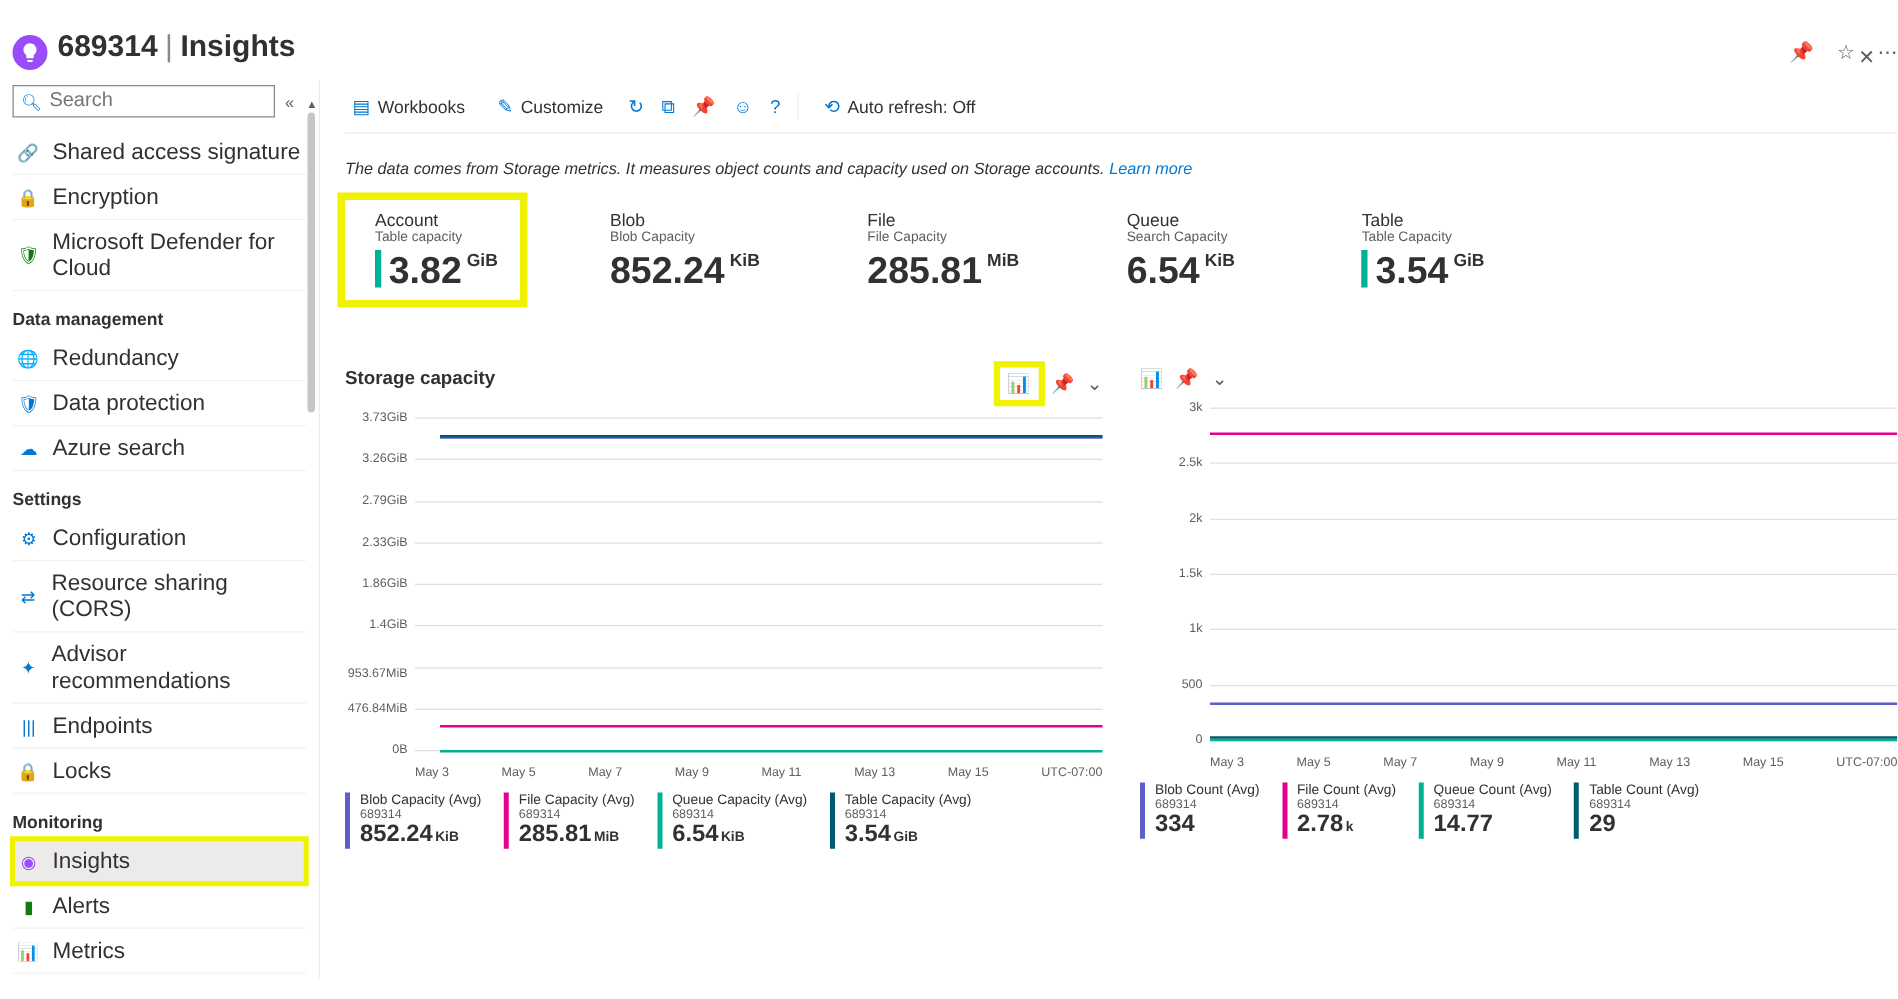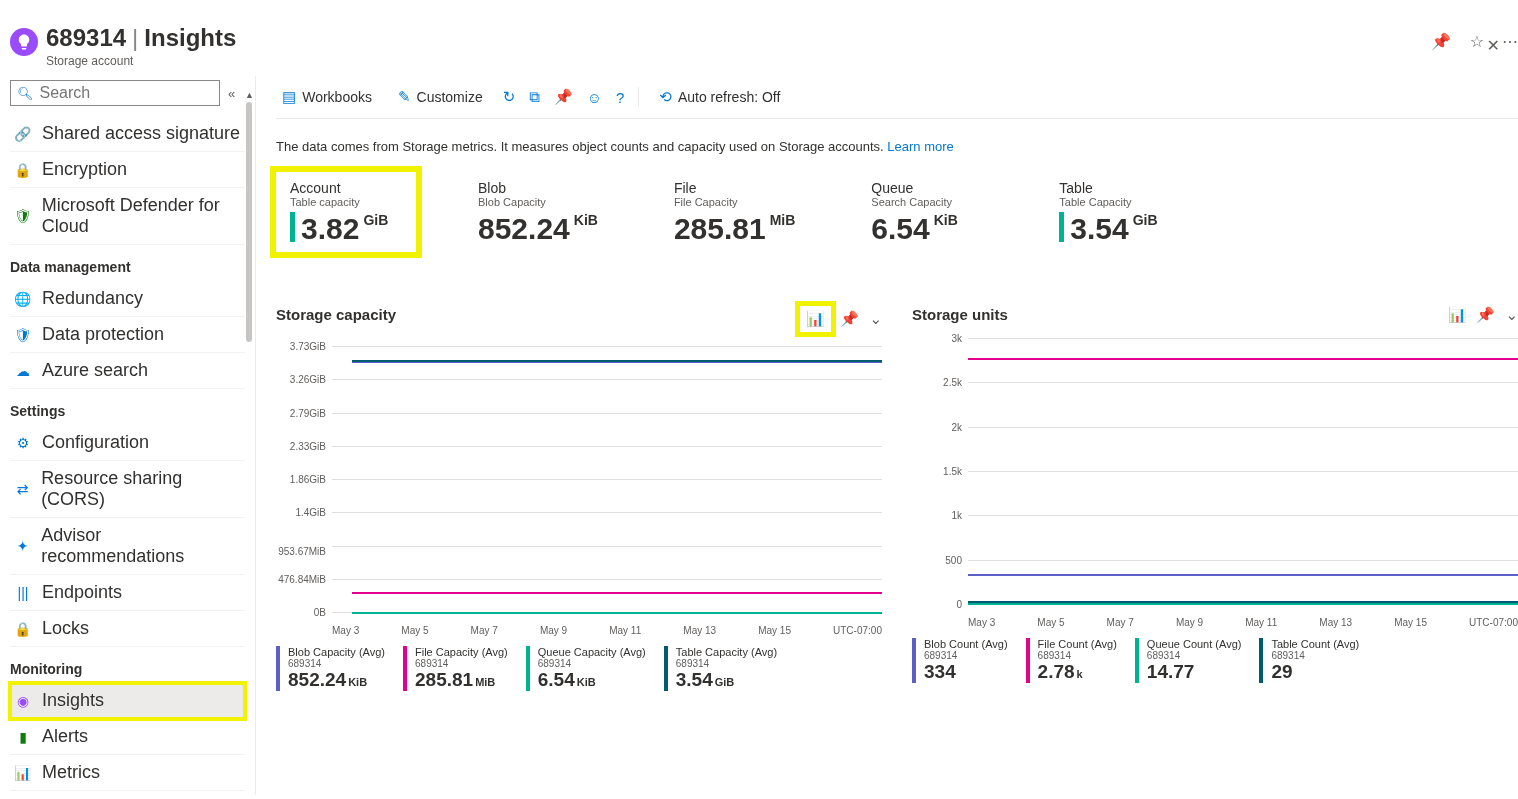--- a/index.html
+++ b/index.html
@@ -31,25 +31,25 @@
 .nav-item .label { font-size: 18px; }
 
 .highlight-box { outline: 4px solid #f1f200; outline-offset: -2px; }
 
 .main { flex: 1; padding: 0 0 0 20px; overflow: hidden; position: relative; }
 .toolbar { display: flex; align-items: center; gap: 14px; padding: 8px 0; border-bottom: 1px solid #edebe9; }
 .toolbar-btn { display: flex; align-items: center; gap: 6px; font-size: 14px; color: #323130; cursor: pointer; padding: 4px 6px; }
 .toolbar-icon { color: #0078d4; font-size: 15px; cursor: pointer; }
 .toolbar-sep { width: 1px; height: 20px; background: #edebe9; }
 
-.desc { font-size: 13px; color: #323130; margin: 20px 0 18px 0; }
+.desc { font-size: 13px; color: #323130; margin: 20px 0 18px 0; font-style: italic; }
 .desc a { color: #0078d4; text-decoration: none; }
 
 .tiles { display: flex; gap: 48px; }
-.tile { padding: 8px 14px 6px 14px; min-width: 140px; }
+.tile { padding: 8px 14px 6px 24px; min-width: 140px; }
 .tile.highlighted { outline: 6px solid #f1f200; }
 .tile-title { font-size: 14px; font-weight: 400; }
 .tile-sub { font-size: 11px; color: #605e5c; }
 .tile-val-row { display: flex; align-items: flex-start; margin-top: 4px; }
 .tile-bar { width: 5px; height: 30px; margin-right: 6px; background: #00b294; }
 .tile-val { font-size: 30px; font-weight: 600; }
 .tile-unit { font-size: 14px; font-weight: 600; margin-left: 4px; }
 
 .charts-row { display: flex; margin-top: 54px; gap: 30px; }
 .chart-panel { flex: 1; }
@@ -83,21 +83,20 @@
     <svg viewBox="0 0 24 24" fill="#fff">
         <path d="M9 21c0 .55.45 1 1 1h4c.55 0 1-.45 1-1v-1H9v1zm3-19C8.14 2 5 5.14 5 9c0 2.38 1.19 4.47 3 5.74V17c0 .55.45 1 1 1h6c.55 0 1-.45 1-1v-2.26c1.81-1.27 3-3.36 3-5.74 0-3.86-3.14-7-7-7z"></path>
       </svg>
   </div>
   <div class="header-titles">
     <div class="header-title">
       <span>689314</span>
         <span class="header-title-sep">|</span>
         <span>Insights</span>
     </div>
-    <div class="header-subtitle">Storage account</div>
   </div>
   <div class="header-actions">
     <span>📌</span>
     <span>☆</span>
     <span>⋯</span>
   </div>
   <span class="header-close">✕</span>
 </div>
 
 <div class="layout">
@@ -322,21 +321,20 @@
     </div>
     <div class="legend-item" style="border-color:#005b70">
       <div class="legend-name">Table Capacity (Avg)</div>
       <div class="legend-src">689314</div>
       <div class="legend-val">3.54<span class="unit">GiB</span></div>
     </div>
           </div>
         </div>
         <div class="chart-panel">
     <div class="chart-header">
-      <div class="chart-title">Storage units</div>
       <div class="chart-actions">
         <span class="chart-action ">📊</span>
         <span class="chart-action">📌</span>
         <span class="chart-action" style="color:#605e5c">⌄</span>
       </div>
     </div>
     <div class="chart-body">
       <div class="y-label" style="top:266px">0</div>
             <div class="y-label" style="top:221.66666666666669px">500</div>
             <div class="y-label" style="top:177.33333333333334px">1k</div>

